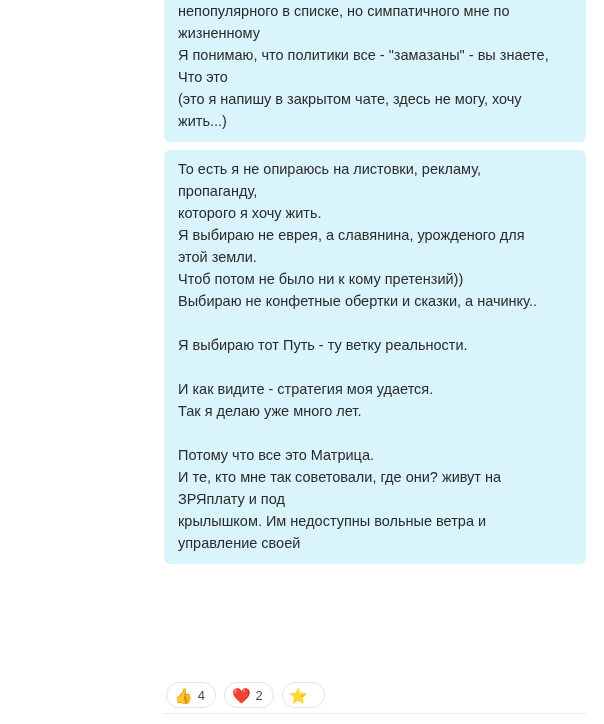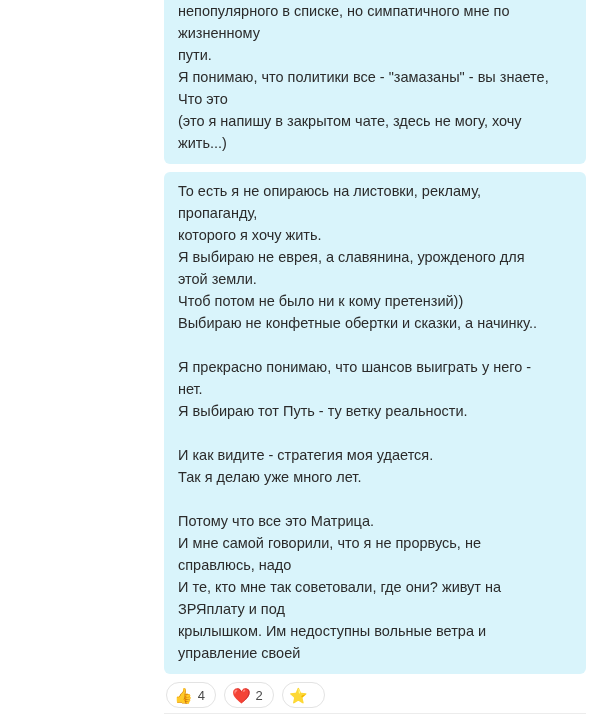--- a/index.html
+++ b/index.html
@@ -117,47 +117,44 @@
 <body>
 
 <div class="chat-root">
   <div class="left-gutter"></div>
   <div class="right-gutter"></div>
 
   <div class="messages">
 
     <div class="bubble first">
       <div class="line">непопулярного в списке, но симпатичного мне по жизненному</div>
-      <div class="line">пути.</div>
       <div class="line">Я понимаю, что политики все - "замазаны" - вы знаете, Что это</div>
       <div class="line">(это я напишу в закрытом чате, здесь не могу, хочу жить...)</div>
     </div>
 
     <div class="bubble-gap"></div>
 
     <div class="bubble">
       <div class="line">То есть я не опираюсь на листовки, рекламу, пропаганду,</div>
       <div class="line">которого я хочу жить.</div>
       <div class="line">Я выбираю не еврея, а славянина, урожденого для этой земли.</div>
 
       <div class="line bold">Чтоб потом не было ни к кому претензий))</div>
 
       <div class="line">Выбираю не конфетные обертки и сказки, а начинку..</div>
 
       <div class="para-gap"></div>
-      <div class="line">Я прекрасно понимаю, что шансов выиграть у него - нет.</div>
       <div class="line">Я выбираю тот Путь - ту ветку реальности.</div>
 
       <div class="para-gap"></div>
       <div class="line">И как видите - стратегия моя удается.</div>
       <div class="line">Так я делаю уже много лет.</div>
 
       <div class="para-gap"></div>
       <div class="line">Потому что все это Матрица.</div>
-      <div class="line">И мне самой говорили, что я не прорвусь, не справлюсь, надо</div>
       <div class="line">И те, кто мне так советовали, где они? живут на ЗРЯплату и под</div>
       <div class="line">крылышком. Им недоступны вольные ветра и управление своей</div>
 
     </div>
   </div>
 
   <div class="reactions">
     <div class="reaction">
       <span class="emoji">👍</span>
       <span class="count">4</span>

